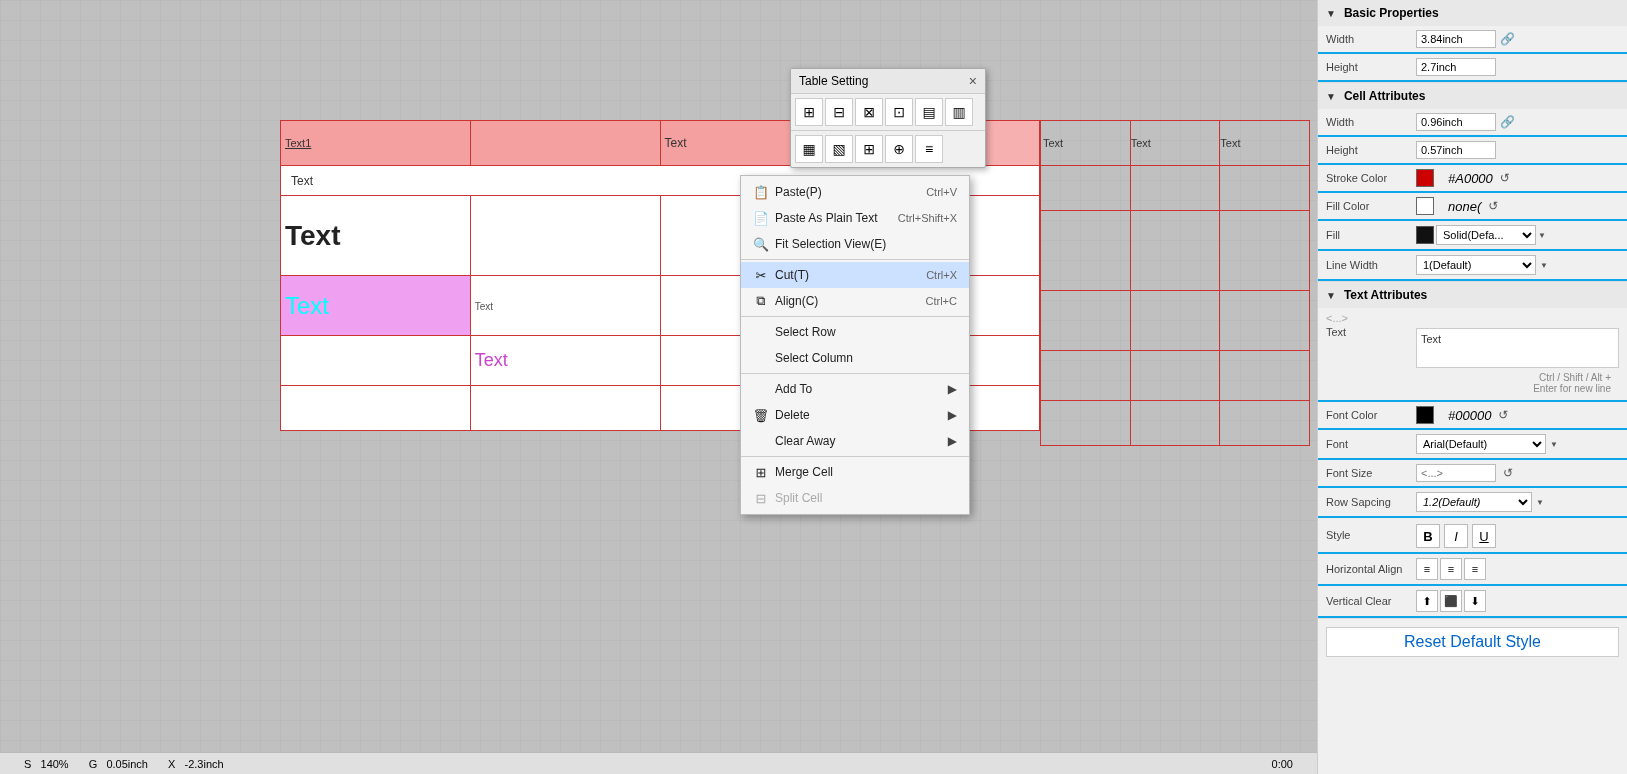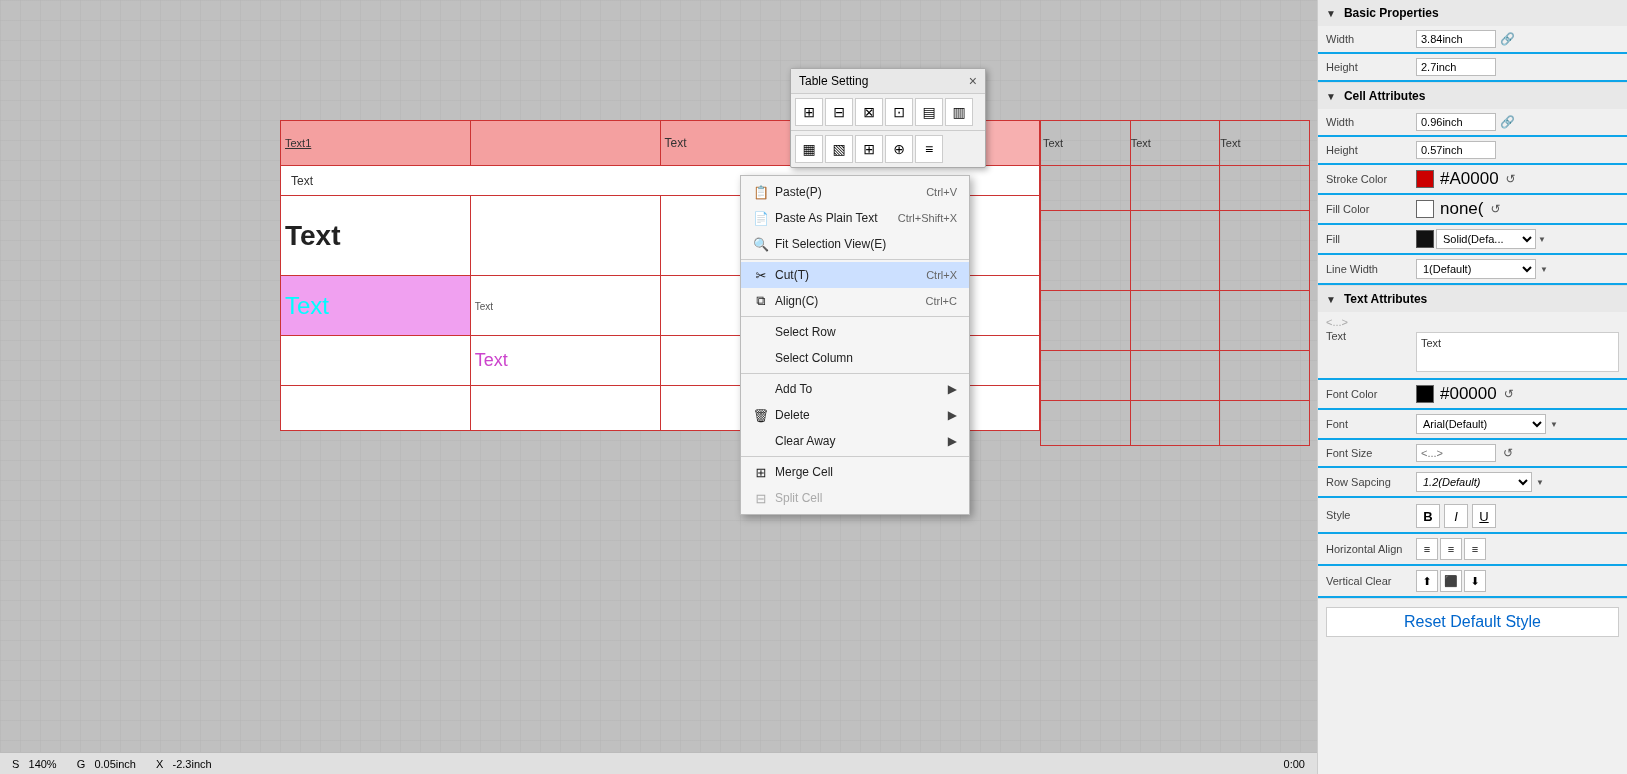--- a/index.html
+++ b/index.html
@@ -292,22 +292,23 @@
 
     .color-swatch {
       width: 18px;
       height: 18px;
       border: 1px solid #666;
       display: inline-block;
       flex-shrink: 0;
     }
 
     .color-text {
-      font-size: 17px;
-      margin-left: 2px;
+      font-size: 13px;
+      margin-left: 10px;
+      font-style: italic;
     }
 
     .refresh-btn {
       width: 16px;
       height: 16px;
       cursor: pointer;
       display: flex;
       align-items: center;
       justify-content: center;
       font-size: 12px;
@@ -389,21 +390,21 @@
     .status-bar {
       position: absolute;
       bottom: 0;
       left: 0;
       right: 0;
       height: 22px;
       background: #e0e0e0;
       border-top: 1px solid #bbb;
       display: flex;
       align-items: center;
-      padding: 0 12px;
+      padding: 0 24px;
       font-size: 11px;
       gap: 20px;
       z-index: 50;
     }
 
     .chevron-down { font-size: 8px; color: #555; }
 
     .section-collapse { font-size: 10px; color: #333; margin-right: 4px; }
 
     .fill-select-container {
@@ -720,20 +721,21 @@
     <div class="sidebar-row" style="flex-direction:column; align-items:flex-start;">
       <div style="display:flex; width:100%; justify-content:space-between; margin-bottom:2px;">
         <span style="color:#aaa; font-size:11px;">&lt;...&gt;</span>
       </div>
       <div style="display:flex; width:100%;">
         <span class="sidebar-label">Text</span>
         <div class="text-display-area" style="flex:1;">
           <span>Text</span>
         </div>
       </div>
+      <div class="hint-text" style="width:100%;">Ctrl / Shift / Alt +<br>Enter for new line</div>
     </div>
     <div class="sidebar-row">
       <span class="sidebar-label">Font Color</span>
       <div class="sidebar-value">
         <span class="color-swatch" style="background:#000;"></span>
         <span class="color-text">#00000</span>
         <span class="refresh-btn">↺</span>
       </div>
     </div>
     <div class="sidebar-row">

